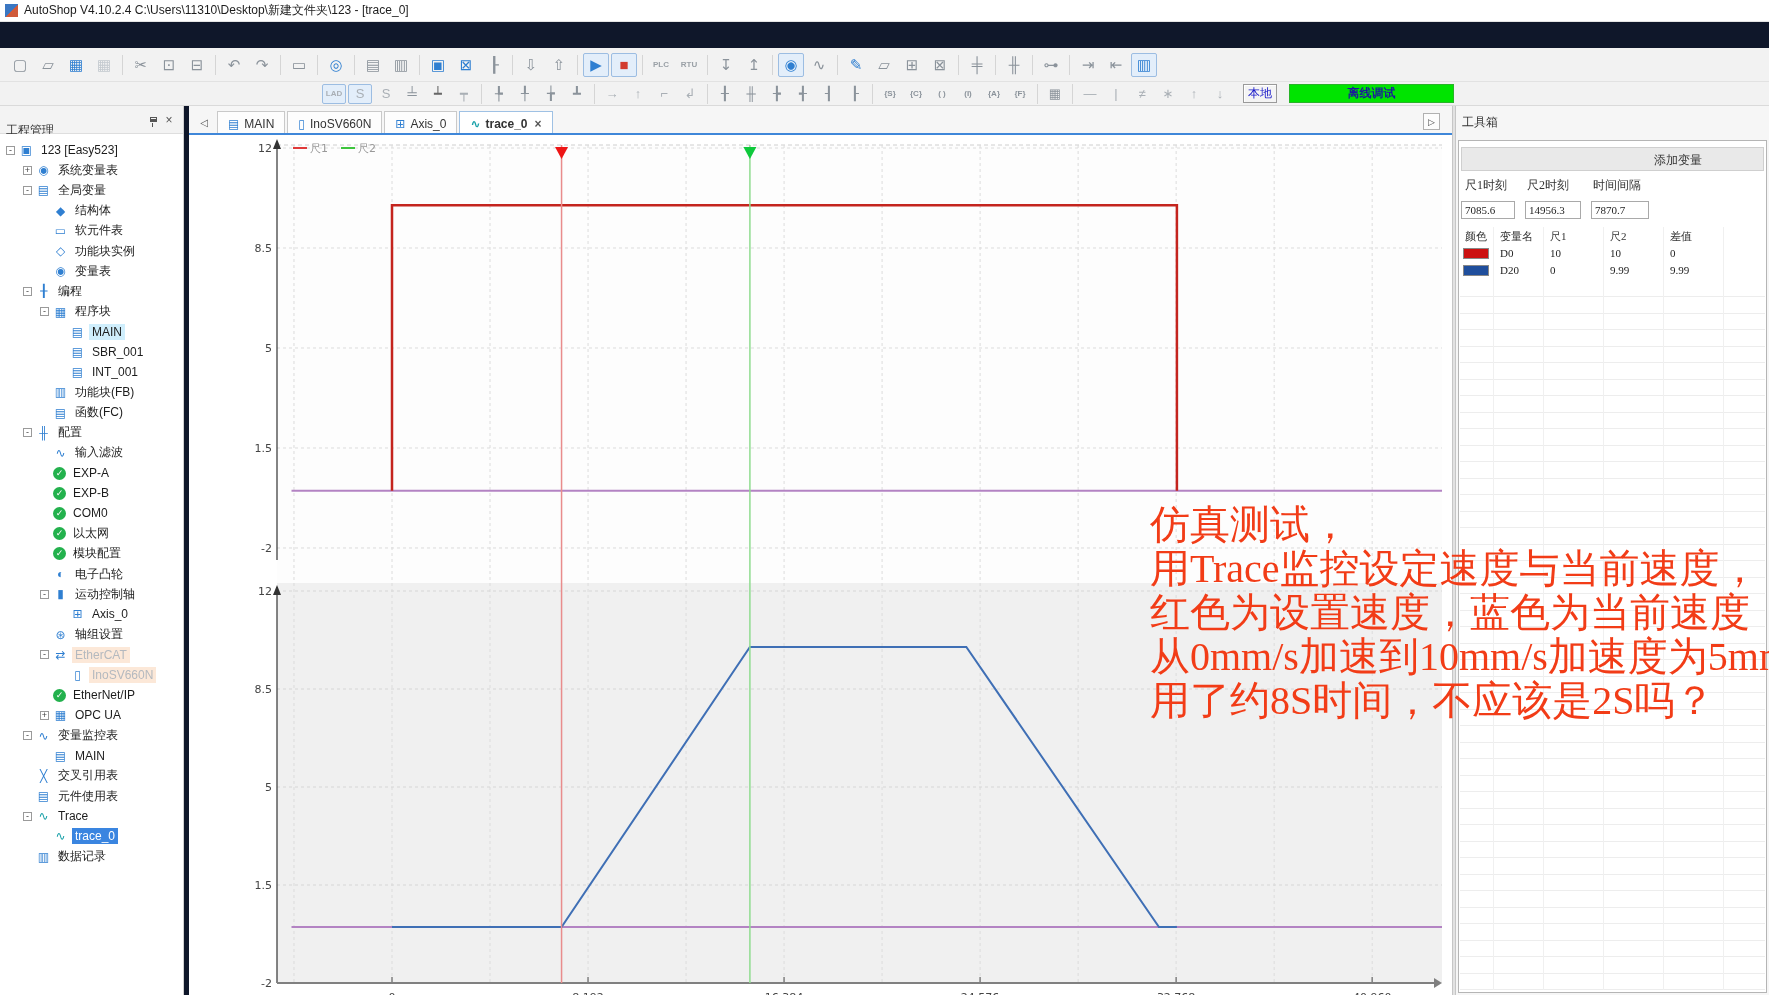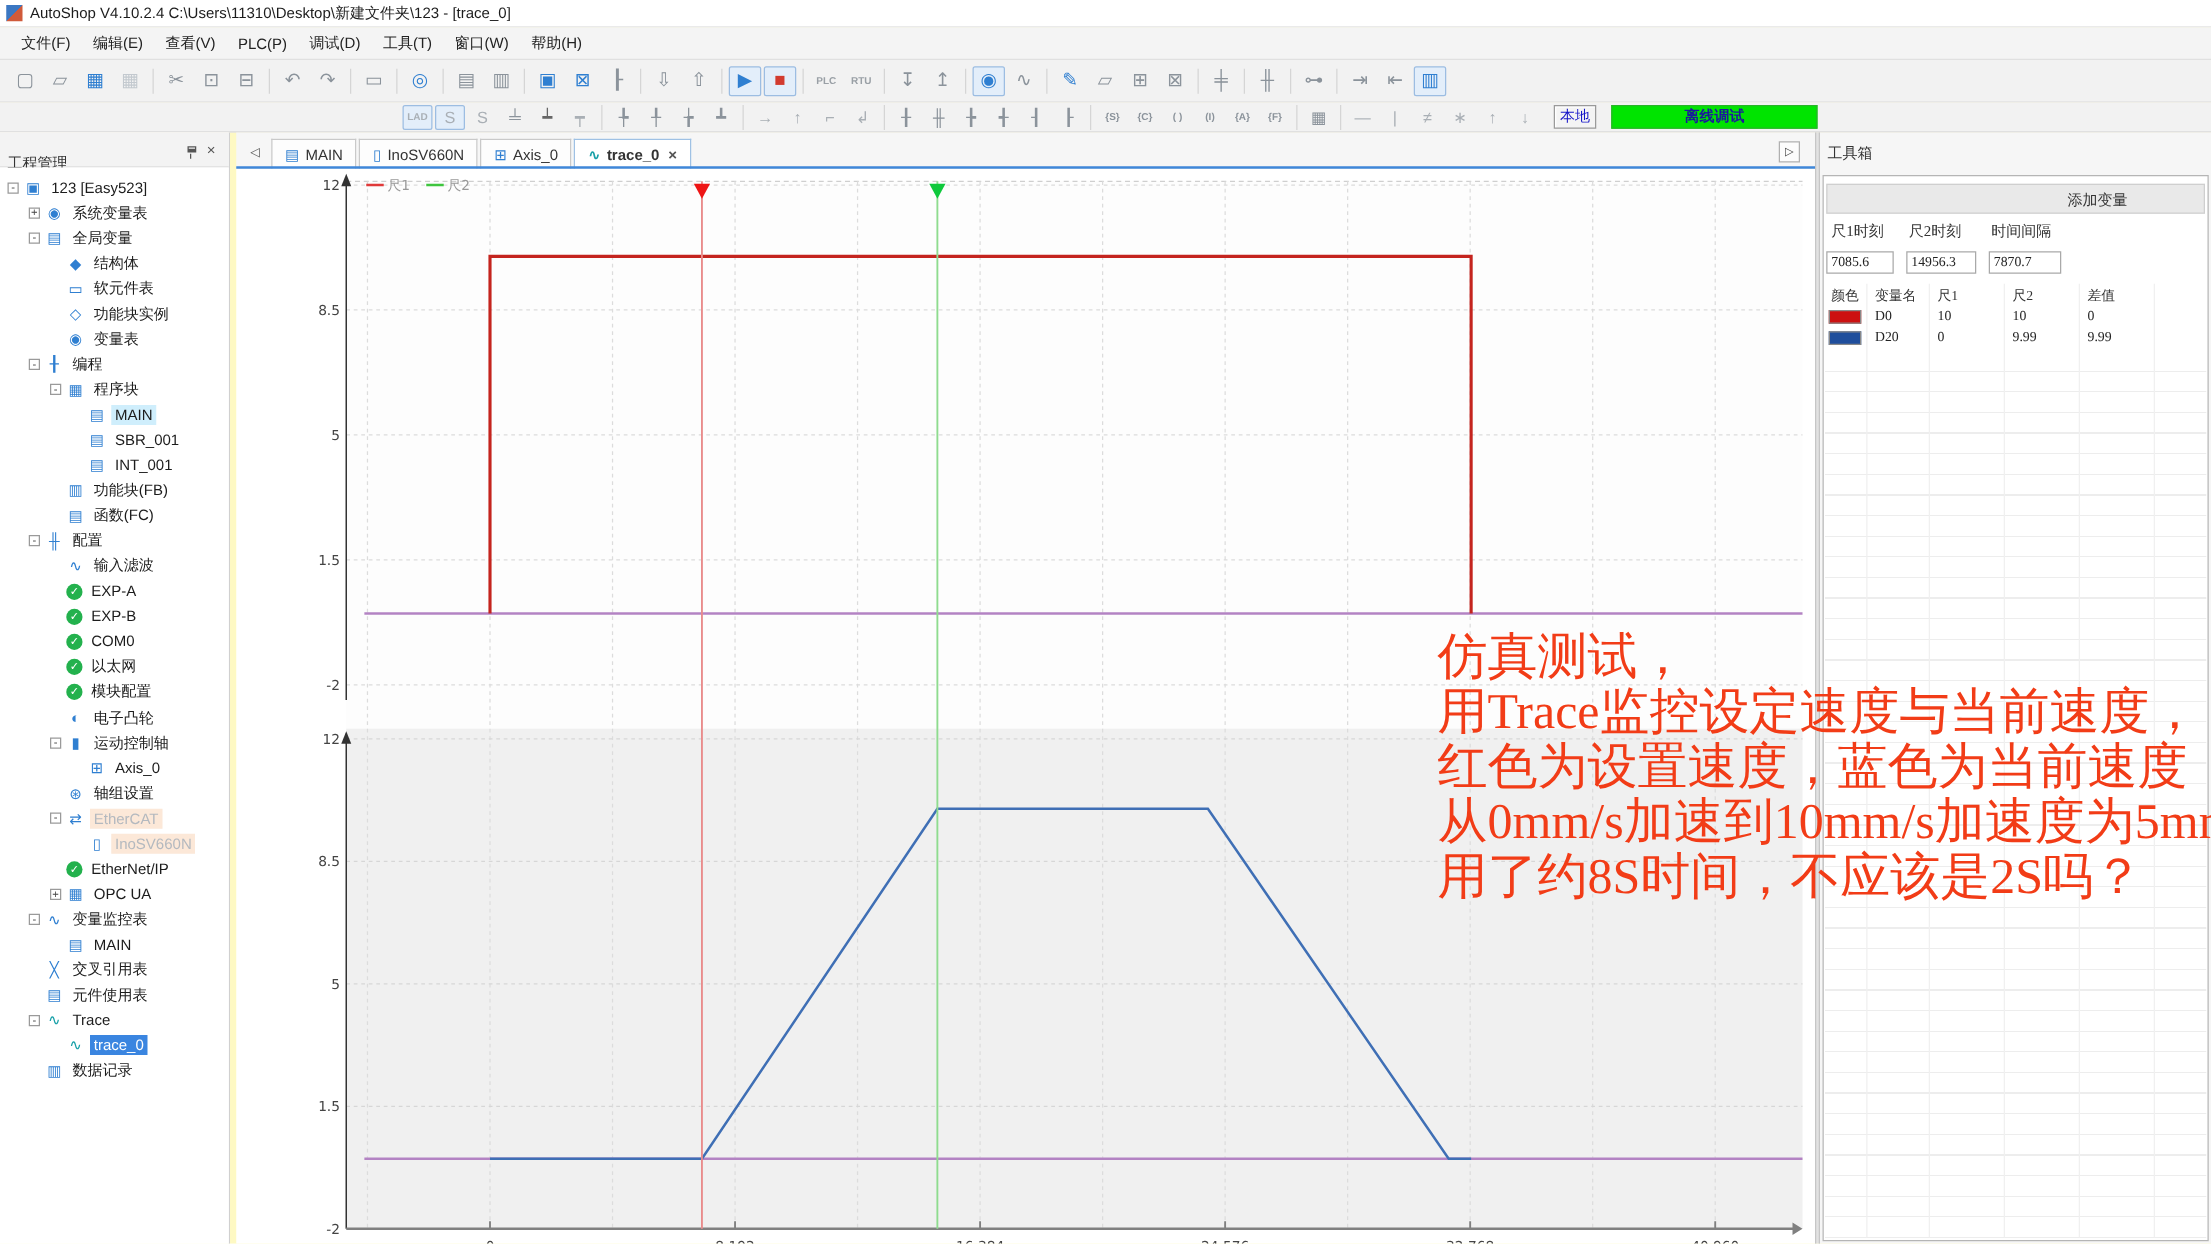--- a/index.html
+++ b/index.html
@@ -1,18 +1,18 @@
 <!DOCTYPE html>
 <html><head>
 <meta charset="utf-8">
 <style>
   * { margin:0; padding:0; box-sizing:border-box; }
   html,body { width:1769px; height:995px; overflow:hidden; }
   body { font-family:"Liberation Sans","DejaVu Sans",sans-serif; font-size:12px; color:#222; background:#fff; }
-  #app { position:relative; width:1769px; height:995px; background:#fef9c3; }
+  #app { position:relative; width:1769px; height:995px; background:#0f172a; }
 
   
   #titlebar { position:absolute; left:0; top:0; width:1769px; height:22px; background:#ffffff; border-bottom:1px solid #e4e4e4; display:flex; align-items:center; padding-left:5px; }
   #app-icon { width:13px; height:13px; background:linear-gradient(135deg,#3b77c2 50%,#d05a3a 50%); margin-right:6px; }
   #window-title { font-size:12px; color:#1c1c1c; }
   #menubar { position:absolute; left:0; top:22px; width:1769px; height:26px; background:#f4f4f4; border-bottom:1px solid #e0e0e0; display:flex; align-items:center; padding-left:8px; }
   .menu-item { padding:3px 9px; color:#222; cursor:default; }
 
   
   #toolbar1 { position:absolute; left:0; top:48px; width:1769px; height:34px; background:#f2f2f2; border-bottom:1px solid #e2e2e2; display:flex; align-items:center; padding-left:6px; }
@@ -80,30 +80,20 @@
 </style>
 </head>
 <body>
 <div id="app">
 
   <div id="titlebar">
     <div id="app-icon"></div>
     <span id="window-title">AutoShop V4.10.2.4  C:\Users\11310\Desktop\新建文件夹\123 - [trace_0]</span>
   </div>
 
-  <div id="menubar">
-      <div class="menu-item">文件(F)</div>
-      <div class="menu-item">编辑(E)</div>
-      <div class="menu-item">查看(V)</div>
-      <div class="menu-item">PLC(P)</div>
-      <div class="menu-item">调试(D)</div>
-      <div class="menu-item">工具(T)</div>
-      <div class="menu-item">窗口(W)</div>
-      <div class="menu-item">帮助(H)</div>
-    </div>
 
   <div id="toolbar1">
       <div class="tbtn">
         <span class="tg" style="color: rgb(139, 147, 155);">▢</span>
       </div>
       <div class="tbtn">
         <span class="tg" style="color: rgb(139, 147, 155);">▱</span>
       </div>
       <div class="tbtn">
         <span class="tg" style="color: rgb(47, 127, 209);">▦</span>

